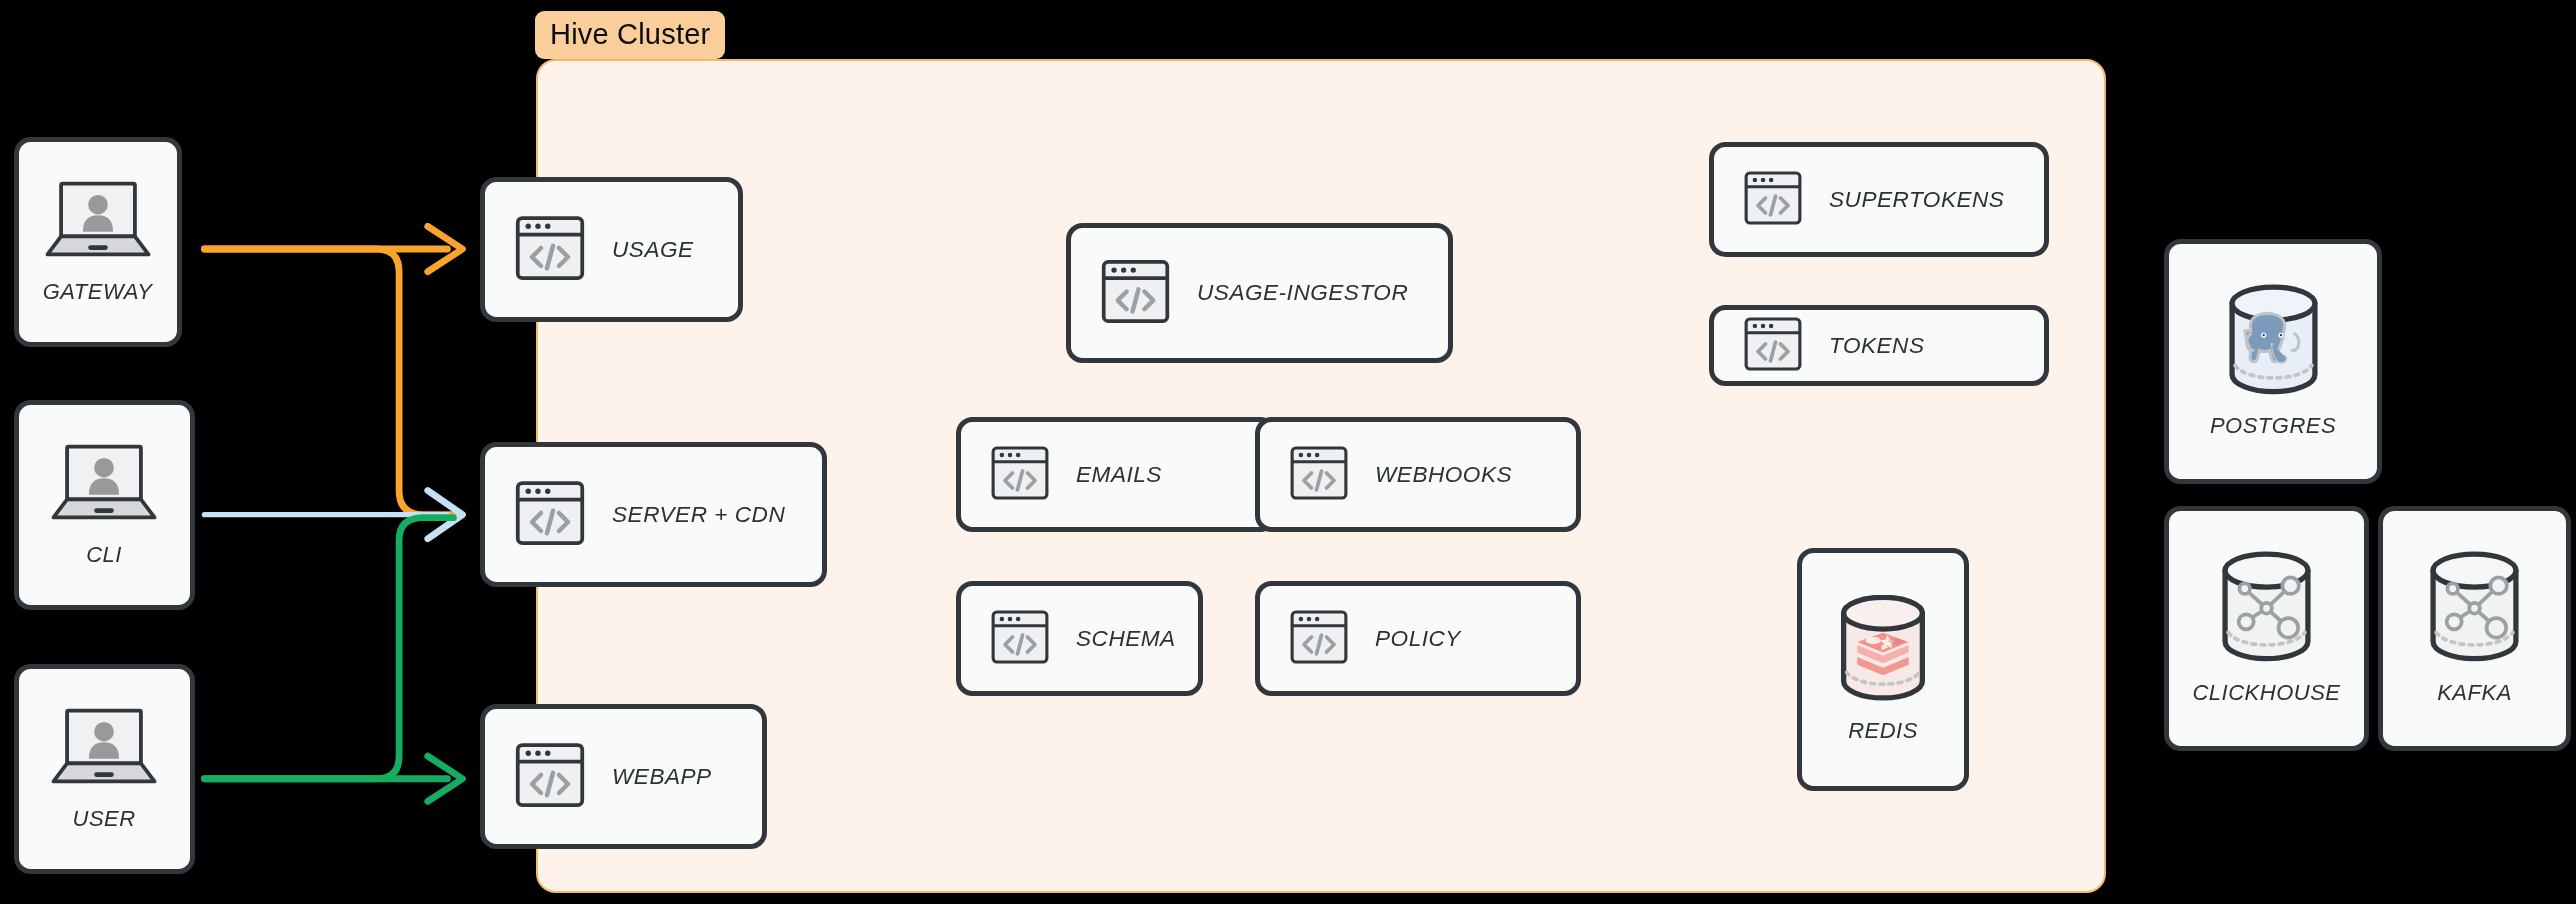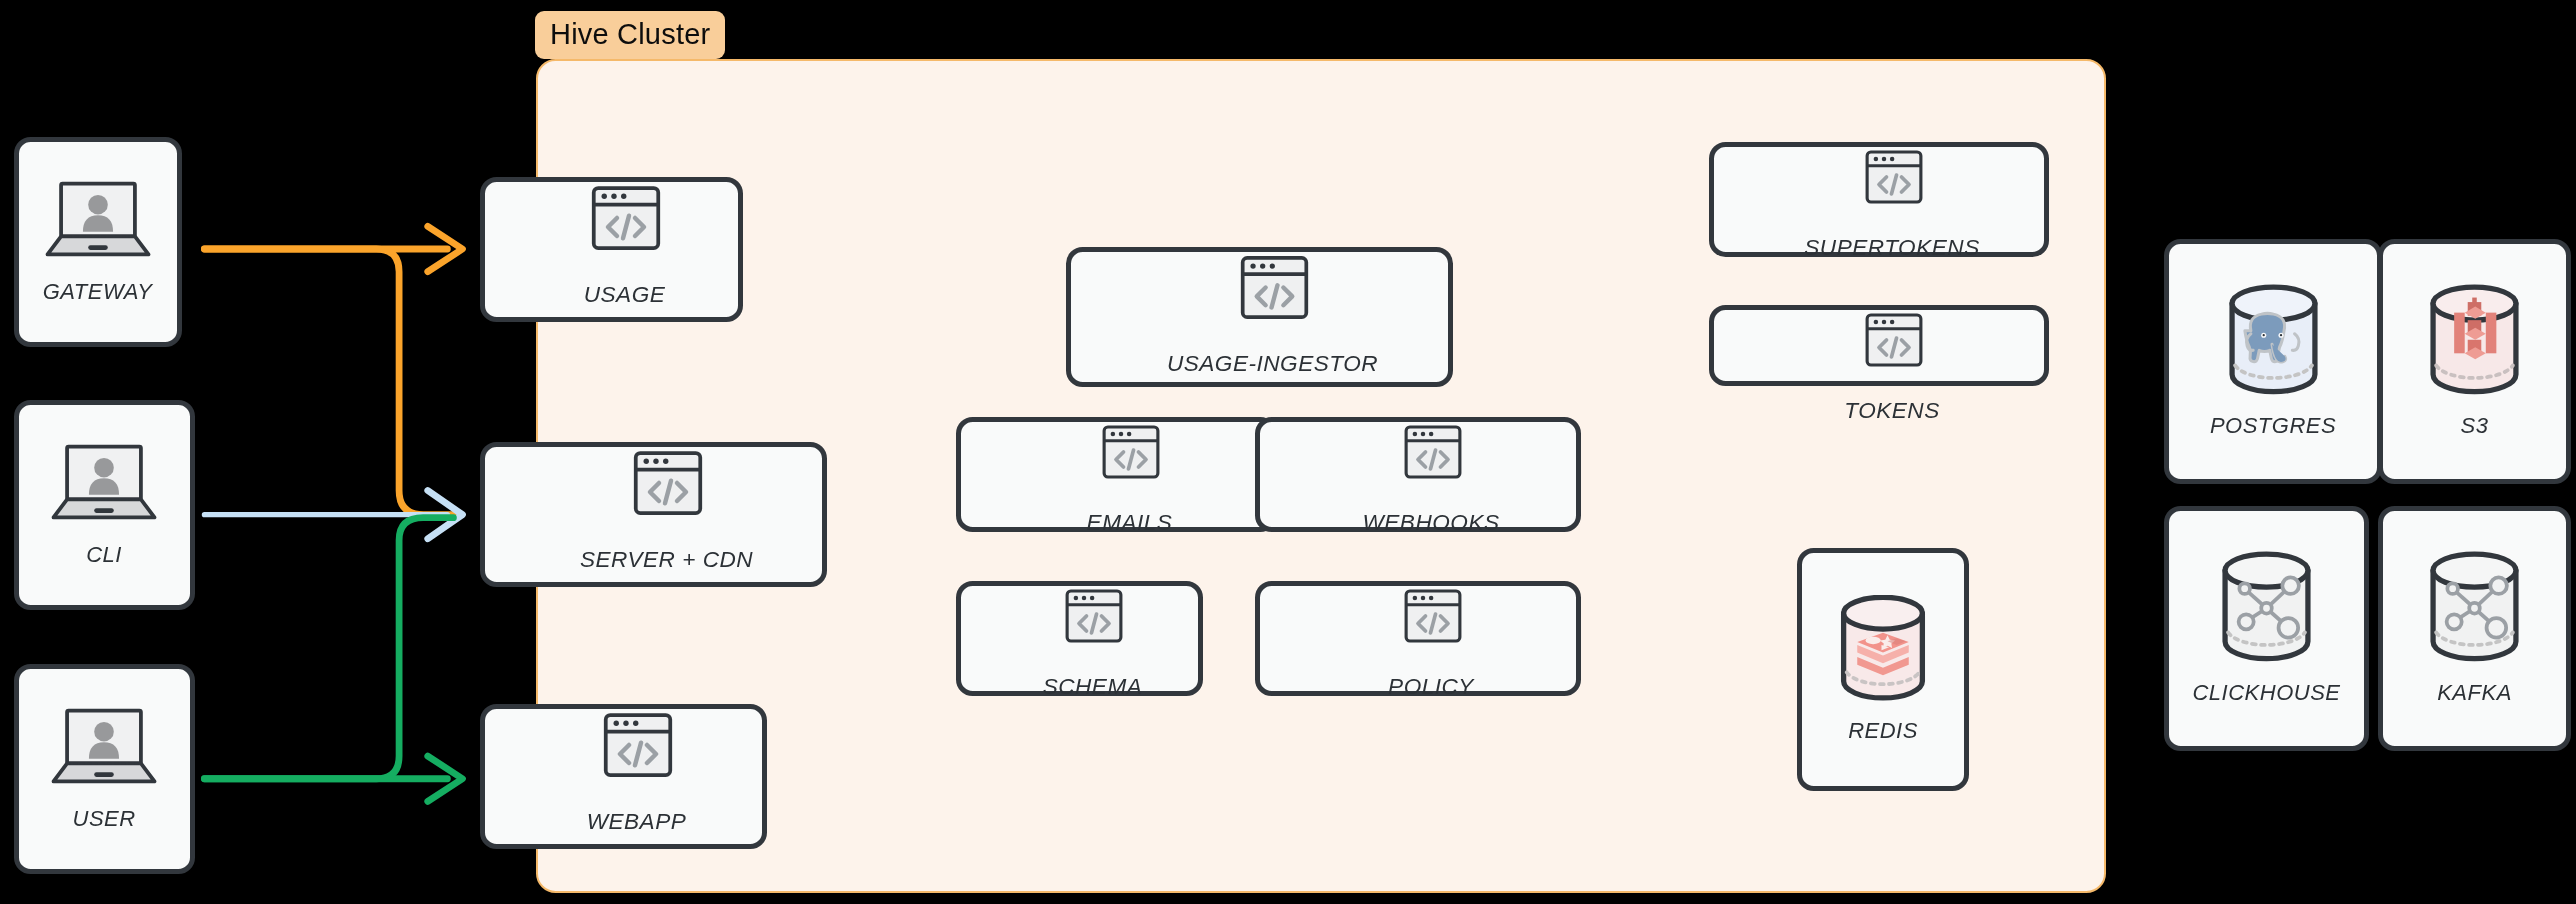--- a/index.html
+++ b/index.html
@@ -46,21 +46,21 @@
   
   .node {
     position: absolute;
     background: #F9FAFA;
     border: 5.3px solid #32373D;
     border-radius: 16.6px;
     box-sizing: border-box;
     display: flex;
     align-items: center;
   }
-  .node.row   { flex-direction: column; gap: 25px; }
+  .node.row   { flex-direction: row; }
   .node.col   { flex-direction: column; justify-content: center; }
 
   .node-label {
     font-style: italic;
     font-size: 22.6px;
     color: #2c3136;
     letter-spacing: 0.5px;
     white-space: nowrap;
   }
   .node.row .node-label { margin-left: 26px; }
@@ -196,21 +196,21 @@
         <circle cx="32" cy="19" r="3.6" fill="#32373D"></circle>
         <circle cx="45" cy="19" r="3.6" fill="#32373D"></circle>
         <polyline points="36,48 24,60 36,72" fill="none" stroke="#9BA0A5" stroke-width="6" stroke-linecap="round" stroke-linejoin="round"></polyline>
         <polyline points="60,48 72,60 60,72" fill="none" stroke="#9BA0A5" stroke-width="6" stroke-linecap="round" stroke-linejoin="round"></polyline>
         <line x1="52" y1="45" x2="44" y2="75" stroke="#9BA0A5" stroke-width="6" stroke-linecap="round"></line>
       </svg>
     </span>
     <span class="node-label">WEBAPP</span>
   </div>
 
-  <div class="node row" style="left:1066px; top:223px; width:387px; height:140px;margin-top:24px;">
+  <div class="node row" style="left:1066px; top:223px; width:387px; height:140px;">
     <span class="node-icon">
       <svg width="71" height="71" viewBox="0 0 96 96" xmlns="http://www.w3.org/2000/svg">
         <rect x="5" y="8" width="86" height="80" rx="6" fill="#EFF0F1" stroke="#32373D" stroke-width="5"></rect>
         <path d="M 5 30 L 91 30" stroke="#32373D" stroke-width="5"></path>
         <circle cx="19" cy="19" r="3.6" fill="#32373D"></circle>
         <circle cx="32" cy="19" r="3.6" fill="#32373D"></circle>
         <circle cx="45" cy="19" r="3.6" fill="#32373D"></circle>
         <polyline points="36,48 24,60 36,72" fill="none" stroke="#9BA0A5" stroke-width="6" stroke-linecap="round" stroke-linejoin="round"></polyline>
         <polyline points="60,48 72,60 60,72" fill="none" stroke="#9BA0A5" stroke-width="6" stroke-linecap="round" stroke-linejoin="round"></polyline>
         <line x1="52" y1="45" x2="44" y2="75" stroke="#9BA0A5" stroke-width="6" stroke-linecap="round"></line>
@@ -352,42 +352,20 @@
           <circle cx="-13" cy="-8" r="1.5" fill="#2c3136"></circle>
           <circle cx="10" cy="-8" r="1.5" fill="#2c3136"></circle>
           <path d="M -30 -10 q -8 6 -5 16 q 2 7 8 6" fill="none" stroke="#BFC3C7" stroke-width="4" stroke-linecap="round"></path>
           <path d="M 28 -10 q 8 6 5 16 q -2 7 -8 6" fill="none" stroke="#BFC3C7" stroke-width="4" stroke-linecap="round"></path>
         </g>
       </svg>
     </span>
     <span class="node-label">POSTGRES</span>
   </div>
 
-  <div class="node col" style="left:2378px; top:239px; width:193px; height:245px;">
-    <span class="node-icon">
-      <svg width="107" height="113" viewBox="0 0 142 150" xmlns="http://www.w3.org/2000/svg">
-        <path d="M 16 26 L 16 120 a 55 23 0 0 0 110 0 L 126 26 Z" fill="#F7E8E8" stroke="#32373D" stroke-width="7" stroke-linejoin="round"></path>
-        <ellipse cx="71" cy="26" rx="55" ry="22" fill="#F9EDED" stroke="#32373D" stroke-width="7"></ellipse>
-        <path d="M 20 108 a 53 23 0 0 0 102 0" fill="none" stroke="#C9C0C0" stroke-width="5" stroke-dasharray="5 7" stroke-linecap="round"></path>
-
-        <g>
-          <rect x="44" y="38" width="14" height="54" fill="#E2827A"></rect>
-          <rect x="86" y="38" width="14" height="54" fill="#E2827A"></rect>
-          <rect x="62" y="24" width="18" height="18" fill="#CE6E66"></rect>
-          <rect x="62" y="48" width="18" height="18" fill="#CE6E66"></rect>
-          <rect x="62" y="74" width="18" height="18" fill="#D9756D"></rect>
-          <polygon points="58,38 72,30 86,38 72,46" fill="#EE9C94"></polygon>
-          <polygon points="58,66 72,58 86,66 72,74" fill="#EE9C94"></polygon>
-          <polygon points="58,92 72,84 86,92 72,100" fill="#EE9C94"></polygon>
-          <rect x="68" y="18" width="6" height="10" fill="#CE6E66"></rect>
-        </g>
-      </svg>
-    </span>
-    <span class="node-label">S3</span>
-  </div>
 
   <div class="node col" style="left:2164px; top:506px; width:205px; height:245px;">
     <span class="node-icon">
       <svg width="107" height="113" viewBox="0 0 142 150" xmlns="http://www.w3.org/2000/svg">
         <path d="M 16 26 L 16 120 a 55 23 0 0 0 110 0 L 126 26 Z" fill="#F1F2F2" stroke="#32373D" stroke-width="7" stroke-linejoin="round"></path>
         <ellipse cx="71" cy="26" rx="55" ry="22" fill="#F5F6F6" stroke="#32373D" stroke-width="7"></ellipse>
         <path d="M 20 108 a 53 23 0 0 0 102 0" fill="none" stroke="#C4C4C4" stroke-width="5" stroke-dasharray="5 7" stroke-linecap="round"></path>
         <g stroke="#9BA0A5" stroke-width="5" fill="none">
           <line x1="71" y1="76" x2="44" y2="52"></line>
           <line x1="71" y1="76" x2="101" y2="48"></line>

